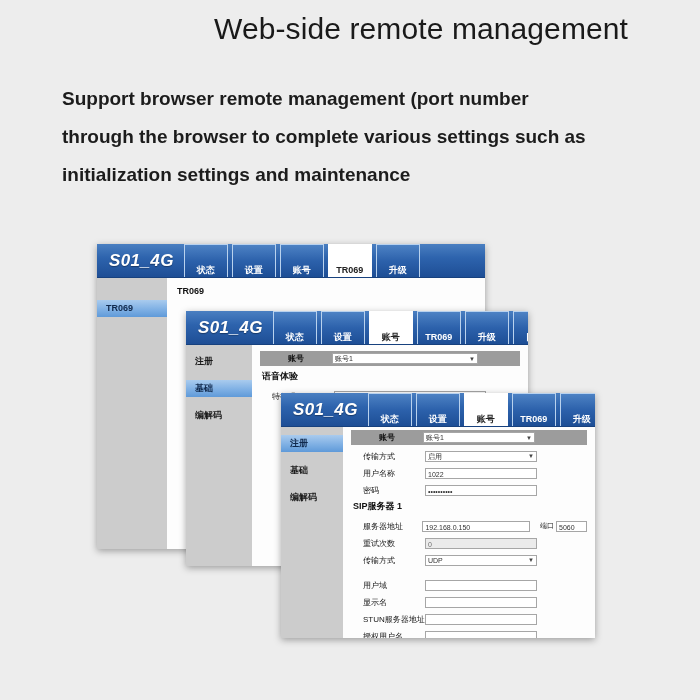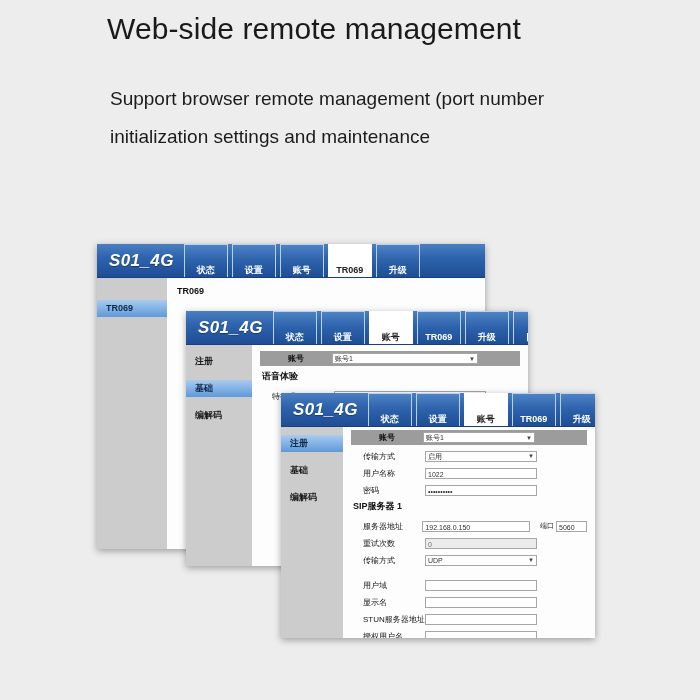--- a/index.html
+++ b/index.html
@@ -15,36 +15,35 @@
     overflow: hidden;
     position: relative;
   }
 
   
   .headline {
     position: absolute;
     top: 12px;
     left: 0;
     width: 628px;
-    text-align: center;
+    text-align: right;
     font-size: 30px;
     color: #1a1a1a;
     letter-spacing: 0.1px;
     font-weight: 400;
   }
   .paragraph {
     position: absolute;
     top: 80px;
     left: 62px;
     width: 580px;
     font-size: 19px;
     line-height: 38px;
     color: #1c1c1c;
-    font-weight: 400;
-    margin-left: 48px;
+    font-weight: 700;
   }
 
   
   .win {
     position: absolute;
     background: #ffffff;
     box-shadow: 0 2px 7px rgba(0,0,0,0.34);
     overflow: hidden;
   }
   .win-header {
@@ -218,20 +217,21 @@
   #win3 .side { width: 62px; }
   #win3 .content { padding-top: 3px; }
 </style>
 </head>
 <body>
 
 <div class="headline">Web-side remote management</div>
 
 <div class="paragraph">
   <div>Support browser remote management (port number</div>
+  <div>through the browser to complete various settings such as</div>
   <div>initialization settings and maintenance</div>
 </div>
 
 <div class="win" id="win1">
   <div class="win-header">
     <div class="brand">S01_4G</div>
     <div class="tabs">
       <div class="tab">状态</div>
       <div class="tab">设置</div>
       <div class="tab">账号</div>

